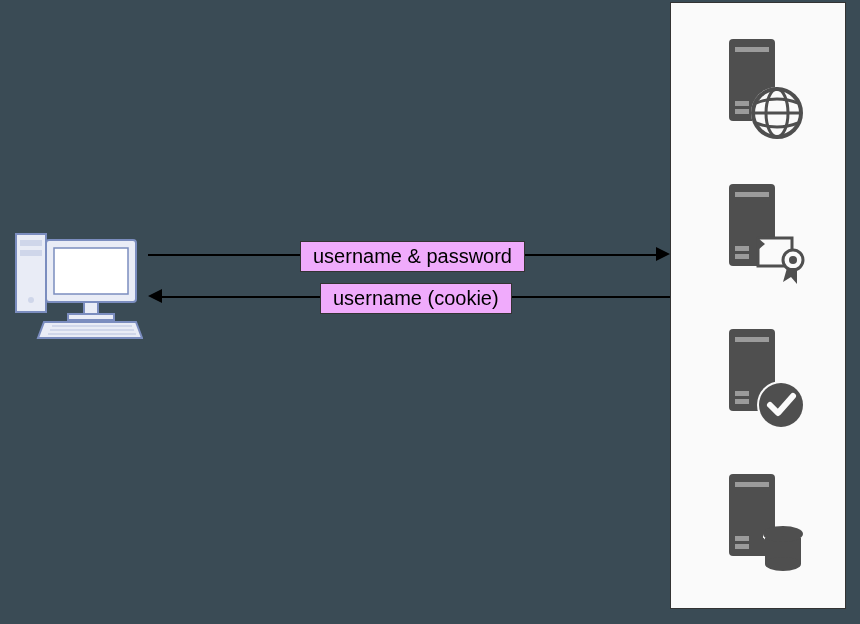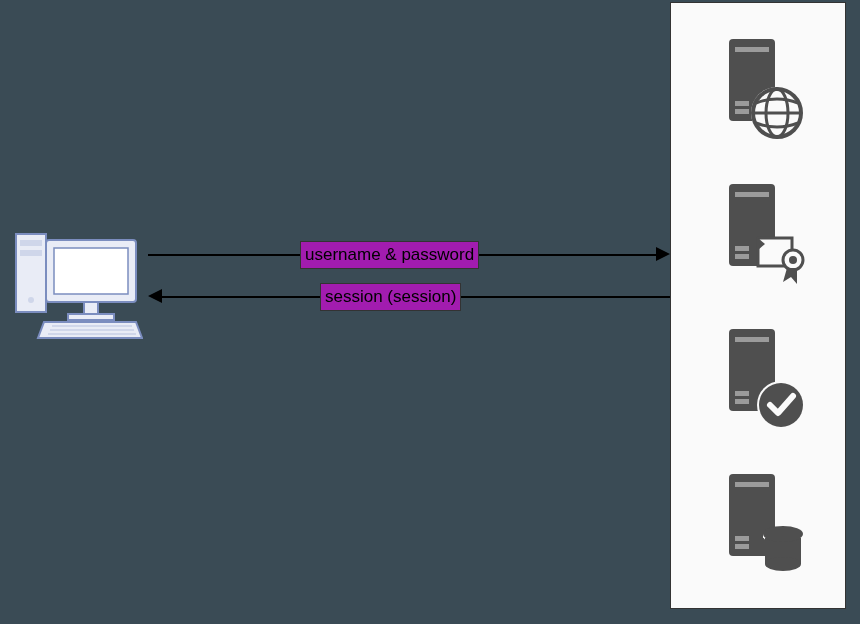--- a/index.html
+++ b/index.html
@@ -8,21 +8,21 @@
   .client{position:absolute;left:8px;top:222px;width:135px;height:122px}
   
   .server-stack{position:absolute;left:670px;top:2px;width:174px;height:605px;background:#fafafa;border:1px solid #333}
   .server-item{position:absolute;left:50%;transform:translateX(-50%);width:110px;height:110px}
   .srv1{top:30px}
   .srv2{top:175px}
   .srv3{top:320px}
   .srv4{top:465px}
   
   .arrow{position:absolute;height:0;border-top:2px solid #000}
-  .arrow-label{position:absolute;background:#a21caf;border:1px solid #333;font-size:17px;padding:3px 4px;white-space:nowrap}
+  .arrow-label{position:absolute;background:#f0abfc;border:1px solid #333;font-size:20px;padding:3px 12px;white-space:nowrap}
   .arrowhead{position:absolute;width:0;height:0}
   .arrowhead.right{border-top:7px solid transparent;border-bottom:7px solid transparent;border-left:14px solid #000}
   .arrowhead.left{border-top:7px solid transparent;border-bottom:7px solid transparent;border-right:14px solid #000}
 </style>
 </head>
 <body>
 
 <div class="canvas">
 
   <div class="client">
@@ -110,15 +110,15 @@
     </div>
 
   </div>
 
   <div class="arrow" style="left:148px;top:254px;width:508px"></div>
   <div class="arrowhead right" style="left:656px;top:247px"></div>
   <div class="arrow-label" style="left:300px;top:241px">username &amp; password</div>
 
   <div class="arrow" style="left:162px;top:296px;width:508px"></div>
   <div class="arrowhead left" style="left:148px;top:289px"></div>
-  <div class="arrow-label" style="left:320px;top:283px">session (session)</div>
+  <div class="arrow-label" style="left:320px;top:283px">username (cookie)</div>
 
 </div>
 
 </body></html>

